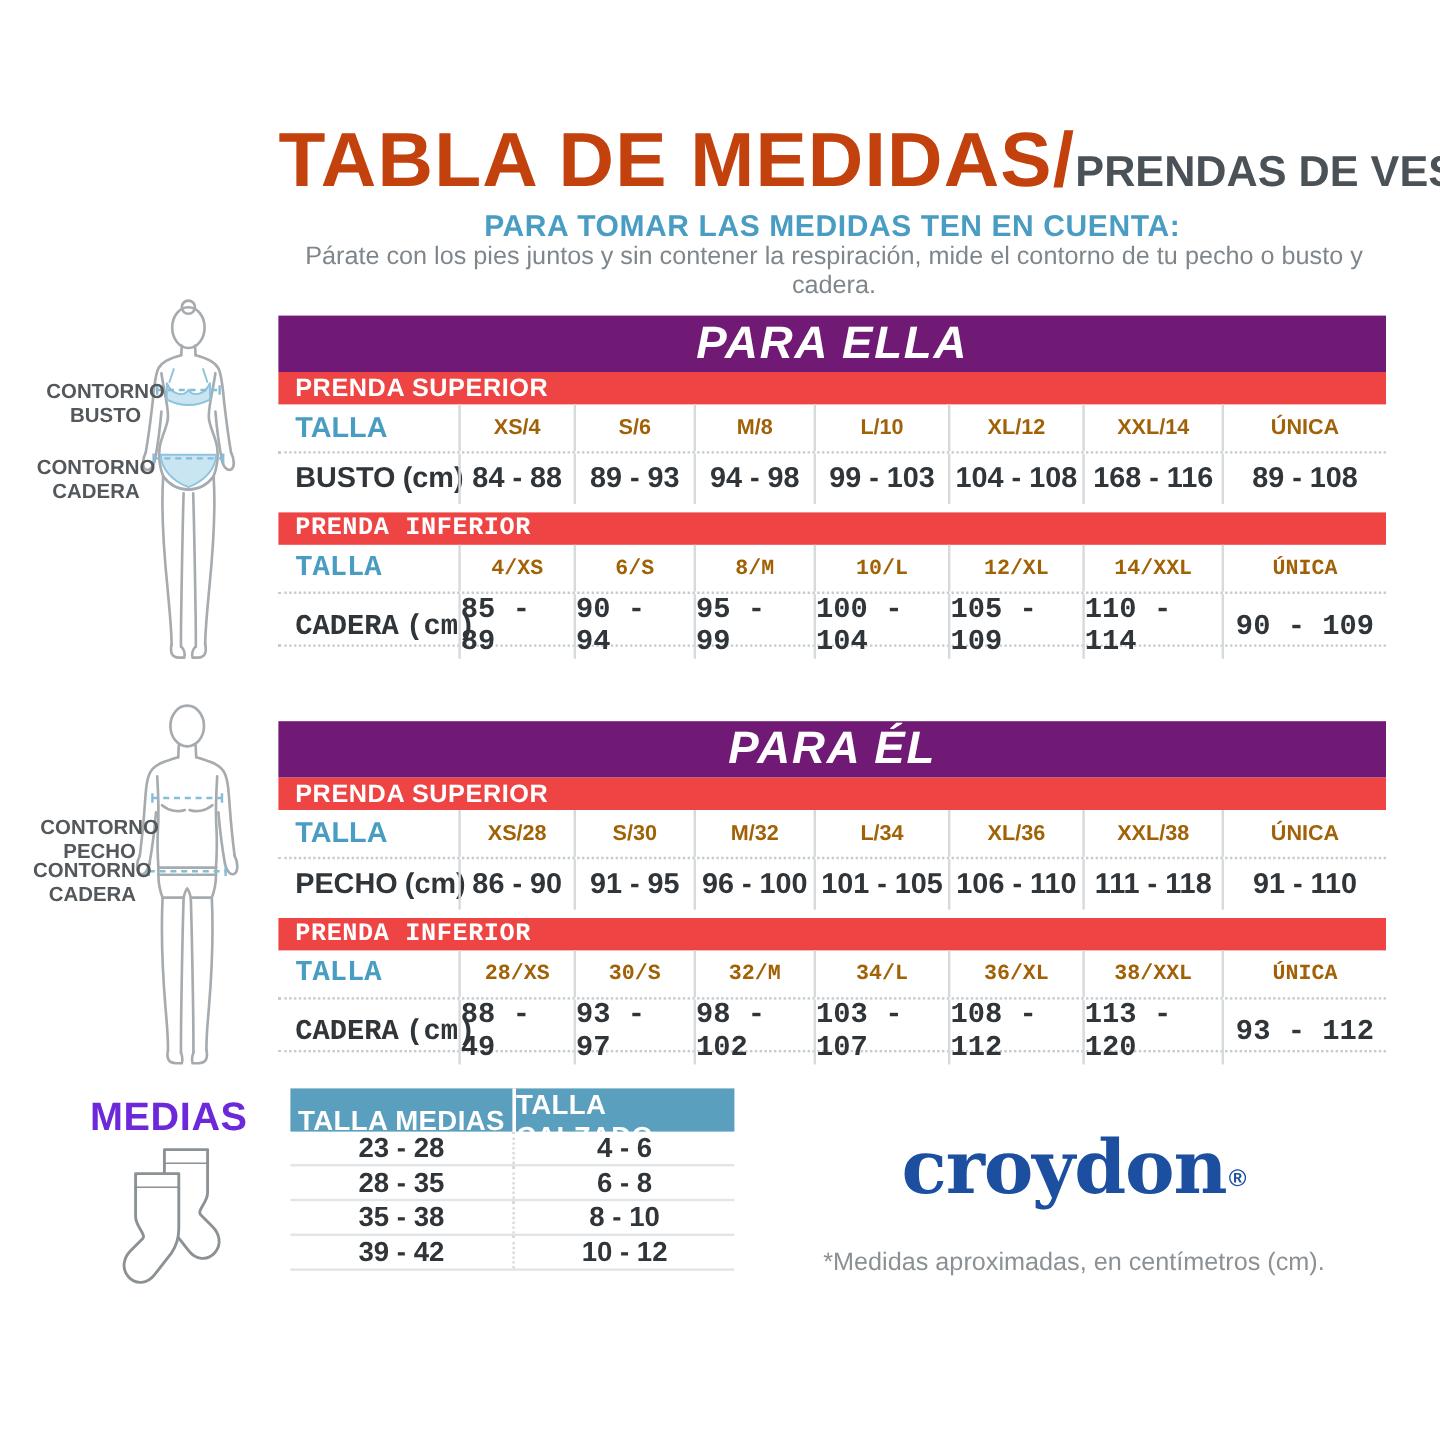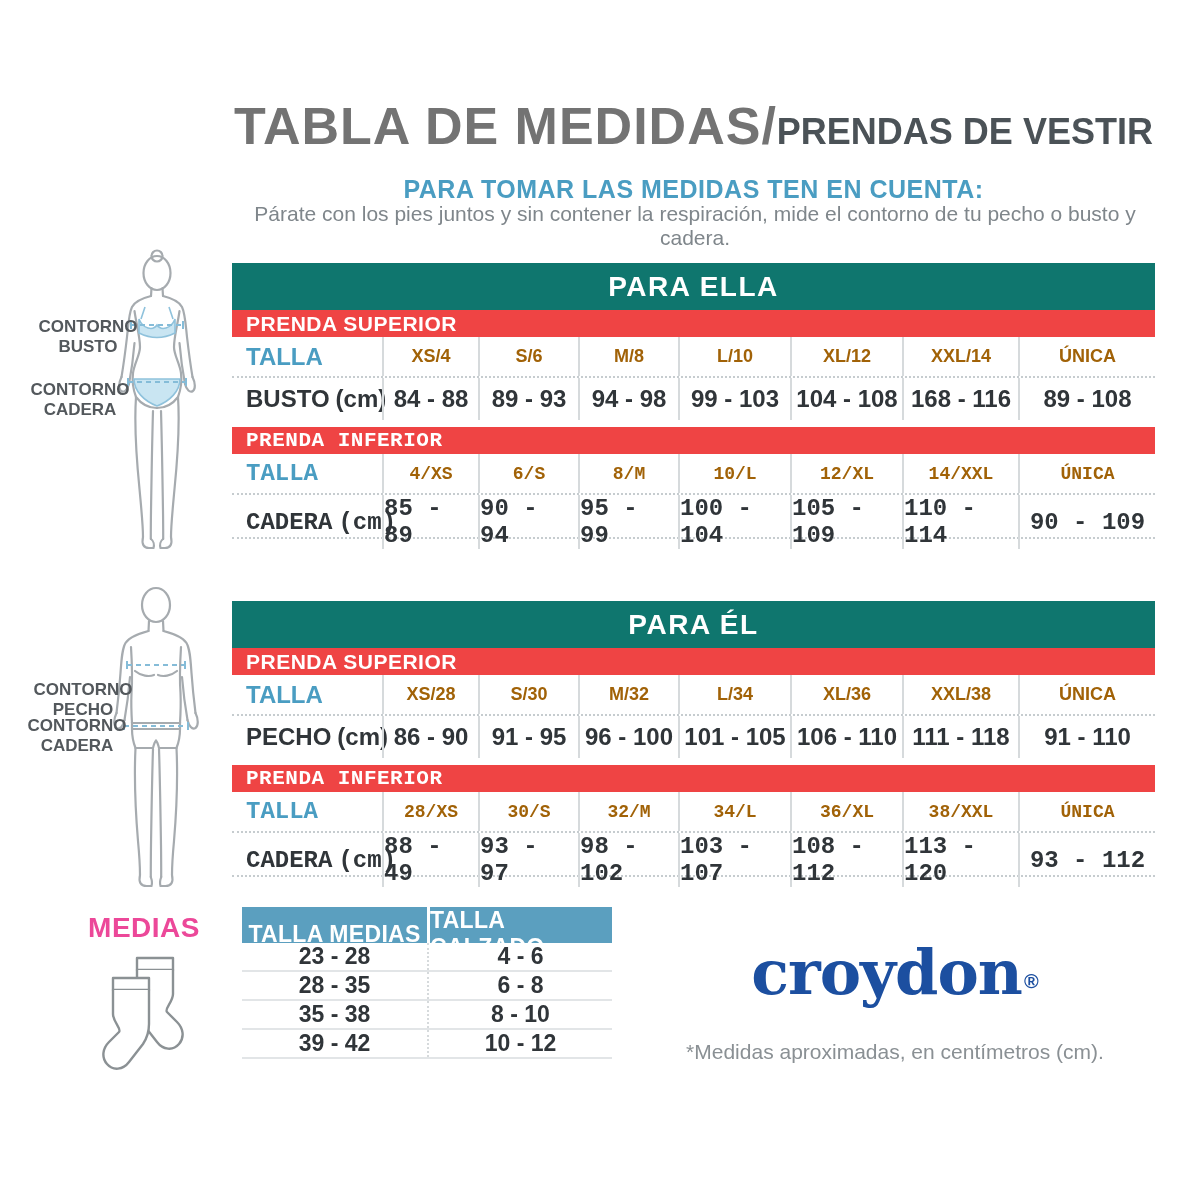--- a/index.html
+++ b/index.html
@@ -2,32 +2,32 @@
 <html><head>
 <meta charset="utf-8">
 <style>
   html,body{margin:0;padding:0;background:#ffffff;}
   .canvas{
     position:relative;width:1200px;height:1200px;background:#ffffff;overflow:hidden;
     font-family:"Liberation Sans", sans-serif;
   }
   
   .title-block{position:absolute;left:232px;top:96px;width:923px;text-align:center;white-space:nowrap;}
-  .title-main{font-size:52px;font-weight:900;color:#737373;letter-spacing:1px;}
+  .title-main{font-size:64px;font-weight:900;color:#c2410c;letter-spacing:1px;}
   .title-sub{font-size:36px;font-weight:700;color:#4b5257;letter-spacing:0;margin-left:0;}
   .tips-heading{position:absolute;left:232px;top:175px;width:923px;text-align:center;
     font-size:25px;font-weight:800;color:#4a9dc2;letter-spacing:.5px;}
   .tips-text{position:absolute;left:220px;top:202px;width:950px;text-align:center;
     font-size:21px;color:#7f868b;}
   
   .size-table{position:absolute;left:232px;width:923px;}
   #table-ella{top:263px;}
   #table-el{top:601px;}
-  .tbl-title{height:47px;background:#0f766e;color:#ffffff;font-size:28px;font-weight:800;
-    letter-spacing:1.5px;display:flex;align-items:center;justify-content:center;}
+  .tbl-title{height:47px;background:#701a75;color:#ffffff;font-size:38px;font-weight:800;
+    letter-spacing:1.5px;display:flex;align-items:center;justify-content:center;font-style:italic;}
   .section-bar{height:27px;background:#ef4444;color:#ffffff;font-size:21px;font-weight:800;
     letter-spacing:.5px;display:flex;align-items:center;padding-left:14px;box-sizing:border-box;}
   .sec-inferior{margin-top:7px;font-family:Liberation Mono, monospace;}
   .mrow{display:grid;grid-template-columns:150px 96px 100px 100px 112px 112px 116px 1fr;
     align-items:stretch;}
   .mrow>div{display:flex;align-items:center;justify-content:center;box-sizing:border-box;}
   .mrow>div:first-child{justify-content:flex-start;padding-left:14px;}
   .mrow>div + div{border-left:2px solid #d6dadc;}
   .sizes-row{height:39px;}
   .values-row{height:42px;border-top:2px dotted #c6cccf;}
@@ -40,21 +40,21 @@
   
   .fig{position:absolute;}
   .contorno-label{position:absolute;width:110px;text-align:center;font-size:17px;font-weight:800;
     color:#53585c;line-height:1.18;}
   #lbl-f-bust{left:33px;top:317px;}
   #lbl-f-hip{left:25px;top:380px;}
   #lbl-m-chest{left:28px;top:648px;margin-top:32px;}
   #lbl-m-hip{left:22px;top:716px;}
   
   .medias-title{position:absolute;left:75px;top:912px;width:125px;text-align:right;
-    font-size:28px;font-weight:900;color:#ec4899;letter-spacing:.5px;}
+    font-size:33px;font-weight:900;color:#6d28d9;letter-spacing:.5px;}
   .medias-table{position:absolute;left:242px;top:907px;width:370px;border-bottom:2px solid #e2e5e7;}
   .medias-h{display:grid;grid-template-columns:1fr 1fr;height:36px;background:#5b9fbf;}
   .medias-h>div{display:flex;align-items:center;justify-content:center;color:#ffffff;
     font-size:23px;font-weight:800;letter-spacing:.3px;box-sizing:border-box;}
   .medias-h>div+div{border-left:3px solid #ffffff;}
   .medias-r{display:grid;grid-template-columns:1fr 1fr;height:27px;}
   .medias-r>div{display:flex;align-items:center;justify-content:center;color:#303539;
     font-size:23px;font-weight:600;box-sizing:border-box;}
   .medias-r>div+div{border-left:2px dotted #d6dadc;}
   .medias-r + .medias-r{border-top:2px solid #e2e5e7;}

